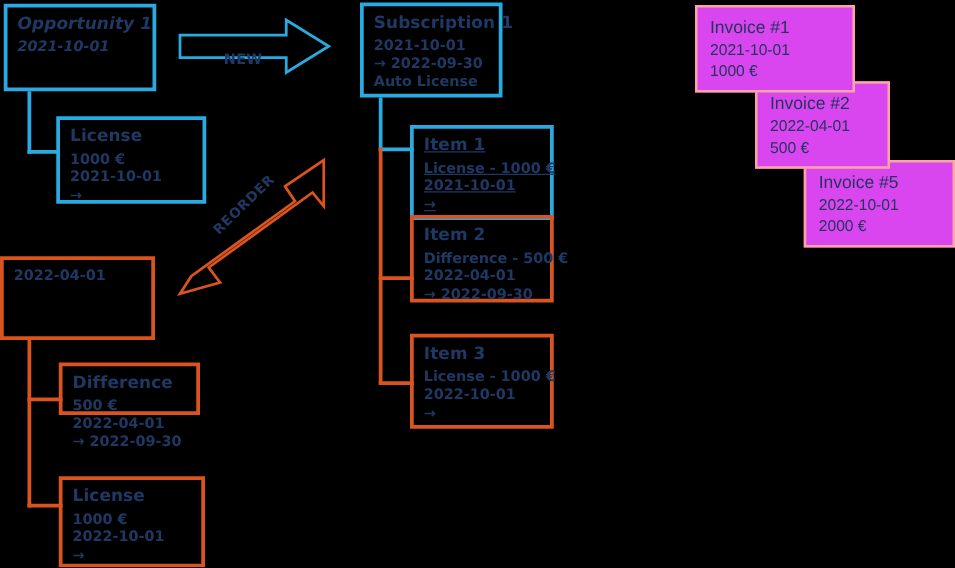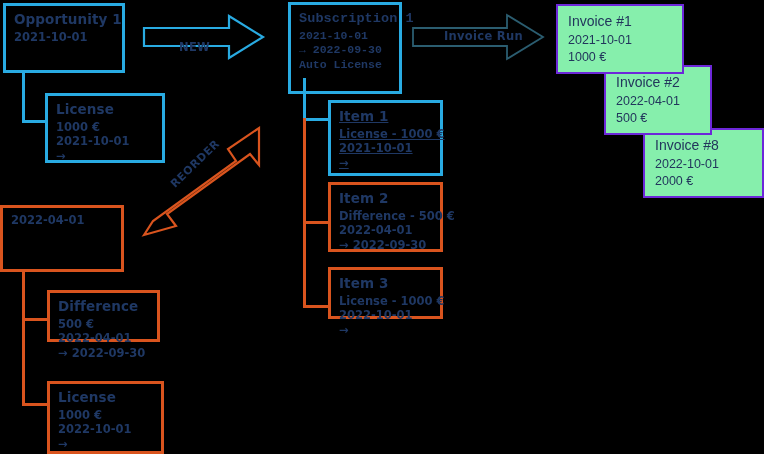--- a/index.html
+++ b/index.html
@@ -79,22 +79,22 @@
     letter-spacing: 0.6px;
     transform: rotate(-44deg);
     transform-origin: left top;
     white-space: nowrap;
   }
 
   
   .invoice {
     position: absolute;
     box-sizing: border-box;
-    background: #86efac;
-    border: 2px solid #6d28d9;
+    background: #d946ef;
+    border: 2px solid #fca5a5;
     color: #22365c;
     font-family: "Liberation Sans", "DejaVu Sans", sans-serif;
     padding: 6px 10px;
     line-height: 1.35;
   }
   .invoice .title {
     font-size: 14px;
     font-weight: 400;
     margin-bottom: 1px;
     white-space: nowrap;
@@ -103,21 +103,21 @@
     font-size: 12.5px;
     font-weight: 400;
     white-space: nowrap;
   }
 </style>
 </head>
 <body>
 
 <div id="canvas">
 
-  <div class="node" id="node-opportunity1" style="left:3px; top:3px; width:122px; height:70px;">
+  <div class="node" id="node-opportunity1" style="left:3px; top:3px; width:122px; height:70px;font-style:italic;">
     <div class="title">Opportunity 1</div>
     <div class="line">2021-10-01</div>
   </div>
 
   <div class="conn" style="left:22px; top:73px; width:3px; height:50px;"></div>
   <div class="conn" style="left:22px; top:120px; width:26px; height:3px;"></div>
 
   <div class="node" id="node-opportunity1-license" style="left:45px; top:93px; width:120px; height:70px;">
     <div class="title">License</div>
     <div class="line">1000 €</div>
@@ -126,21 +126,21 @@
   </div>
 
   <div class="node orange" id="node-opportunity2" style="left:0px; top:205px; width:124px; height:67px;">
     <div class="line">2022-04-01</div>
   </div>
 
   <div class="conn orange" style="left:22px; top:272px; width:3px; height:134px;"></div>
   <div class="conn orange" style="left:22px; top:318px; width:28px; height:3px;"></div>
   <div class="conn orange" style="left:22px; top:403px; width:28px; height:3px;"></div>
 
-  <div class="node orange" id="node-opportunity2-difference" style="left:47px; top:290px; width:113px; height:52px;">
+  <div class="node orange" id="node-opportunity2-difference" style="left:47px; top:290px; width:113px; height:42px;">
     <div class="title">Difference</div>
     <div class="line">500 €</div>
     <div class="line">2022-04-01</div>
     <div class="line">→ 2022-09-30</div>
   </div>
 
   <div class="node orange" id="node-opportunity2-license" style="left:47px; top:381px; width:117px; height:73px;">
     <div class="title">License</div>
     <div class="line">1000 €</div>
     <div class="line">2022-10-01</div>
@@ -154,73 +154,67 @@
     <div class="alabel" style="left:36px; top:26px;">NEW</div>
   </div>
 
   <div id="reorder-arrow">
     <svg width="140" height="132" viewBox="0 0 140 132">
       <polygon points="4,122 13,108 96,48 88,36 119,15 119,52 110,41 27,101 36,113" fill="none" stroke="#d9541e" stroke-width="2.2" stroke-linejoin="miter" transform="translate(0,0)"></polygon>
     </svg>
     <div class="alabel">REORDER</div>
   </div>
 
-  <div class="node" id="node-subscription1" style="left:288px; top:2px; width:114px; height:92px;font-family:Liberation Mono, monospace;">
+  <div class="node" id="node-subscription1" style="left:288px; top:2px; width:114px; height:76px;">
     <div class="title">Subscription 1</div>
     <div class="line">2021-10-01</div>
     <div class="line">→ 2022-09-30</div>
     <div class="line">Auto License</div>
   </div>
 
   <div class="conn" style="left:303px; top:78px; width:3px; height:43px;"></div>
   <div class="conn" style="left:303px; top:118px; width:28px; height:3px;"></div>
 
   <div class="conn orange" style="left:303px; top:118px; width:3px; height:190px;"></div>
   <div class="conn orange" style="left:303px; top:221px; width:28px; height:3px;"></div>
   <div class="conn orange" style="left:303px; top:305px; width:28px; height:3px;"></div>
 
   <div class="node" id="node-item1" style="left:328px; top:100px; width:115px; height:76px;text-decoration:underline;">
     <div class="title">Item 1</div>
     <div class="line">License - 1000 €</div>
     <div class="line">2021-10-01</div>
     <div class="line">→</div>
   </div>
 
-  <div class="node orange" id="node-item2" style="left:328px; top:182px; width:115px; height:70px;">
+  <div class="node orange" id="node-item2" style="left:328px; top:172px; width:115px; height:70px;">
     <div class="title">Item 2</div>
     <div class="line">Difference - 500 €</div>
     <div class="line">2022-04-01</div>
     <div class="line">→ 2022-09-30</div>
   </div>
 
-  <div class="node orange" id="node-item3" style="left:328px; top:267px; width:115px; height:52px;">
+  <div class="node orange" id="node-item3" style="left:328px; top:267px; width:115px; height:76px;">
     <div class="title">Item 3</div>
     <div class="line">License - 1000 €</div>
     <div class="line">2022-10-01</div>
     <div class="line">→</div>
   </div>
 
-  <div class="blockarrow" id="arrow-invoice-run" style="left:412px; top:12px; width:134px; height:50px;">
-    <svg width="134" height="50" viewBox="0 0 134 50">
-      <polygon points="1,16 95,16 95,3 131,25 95,47 95,34 1,34" fill="none" stroke="#2b5d70" stroke-width="1.8" stroke-linejoin="miter"></polygon>
-    </svg>
-    <div class="alabel" style="left:32px; top:17px;">Invoice Run</div>
-  </div>
 
   <div class="invoice" id="invoice-1" style="left:556px; top:4px; width:128px; height:70px; z-index:3;">
     <div class="title">Invoice #1</div>
     <div class="line">2021-10-01</div>
     <div class="line">1000 €</div>
   </div>
 
   <div class="invoice" id="invoice-2" style="left:604px; top:65px; width:108px; height:70px; z-index:2;">
     <div class="title">Invoice #2</div>
     <div class="line">2022-04-01</div>
     <div class="line">500 €</div>
   </div>
 
   <div class="invoice" id="invoice-3" style="left:643px; top:128px; width:121px; height:70px; z-index:1;">
-    <div class="title">Invoice #8</div>
+    <div class="title">Invoice #5</div>
     <div class="line">2022-10-01</div>
     <div class="line">2000 €</div>
   </div>
 
 </div>
 
 </body></html>

